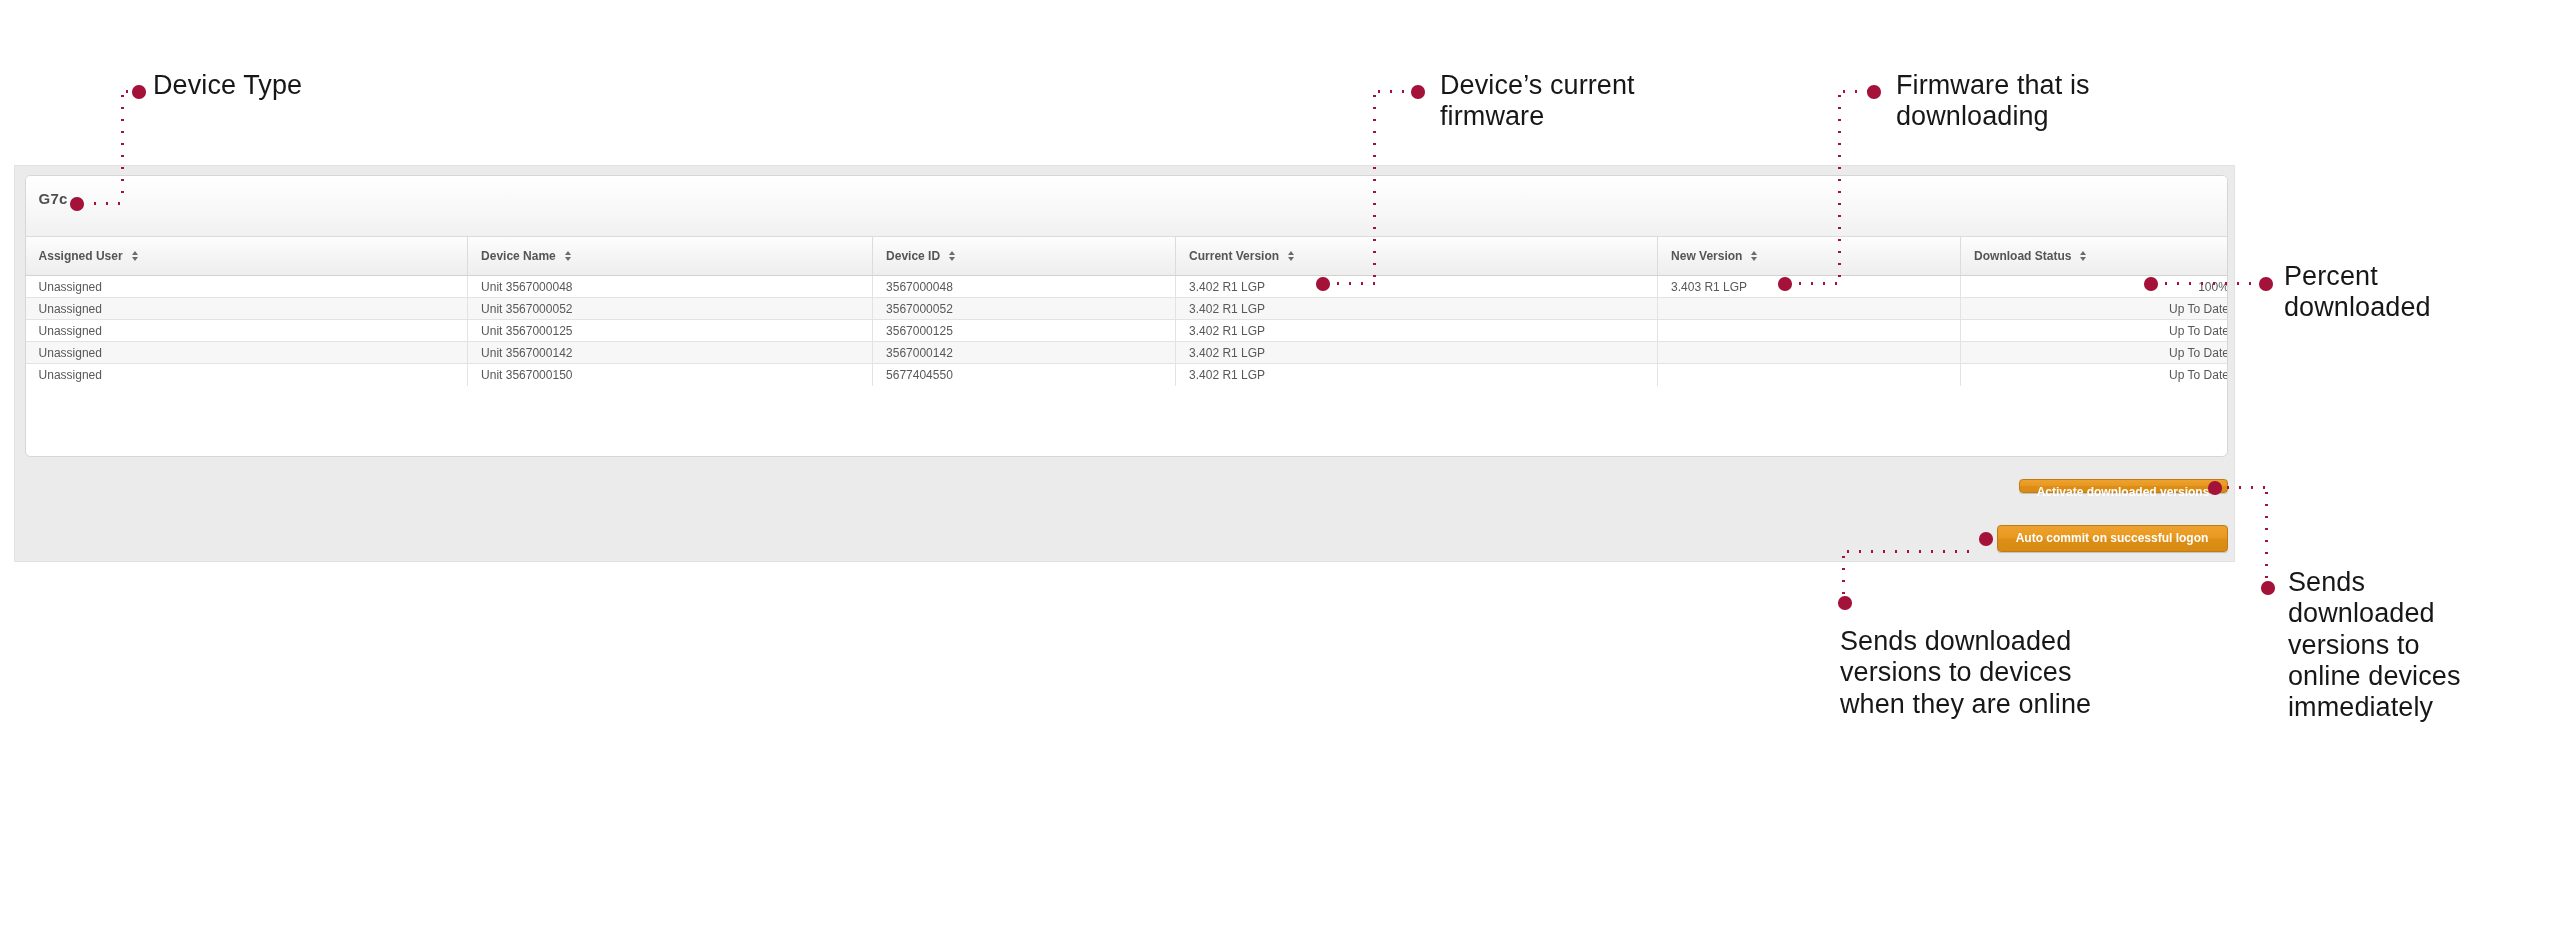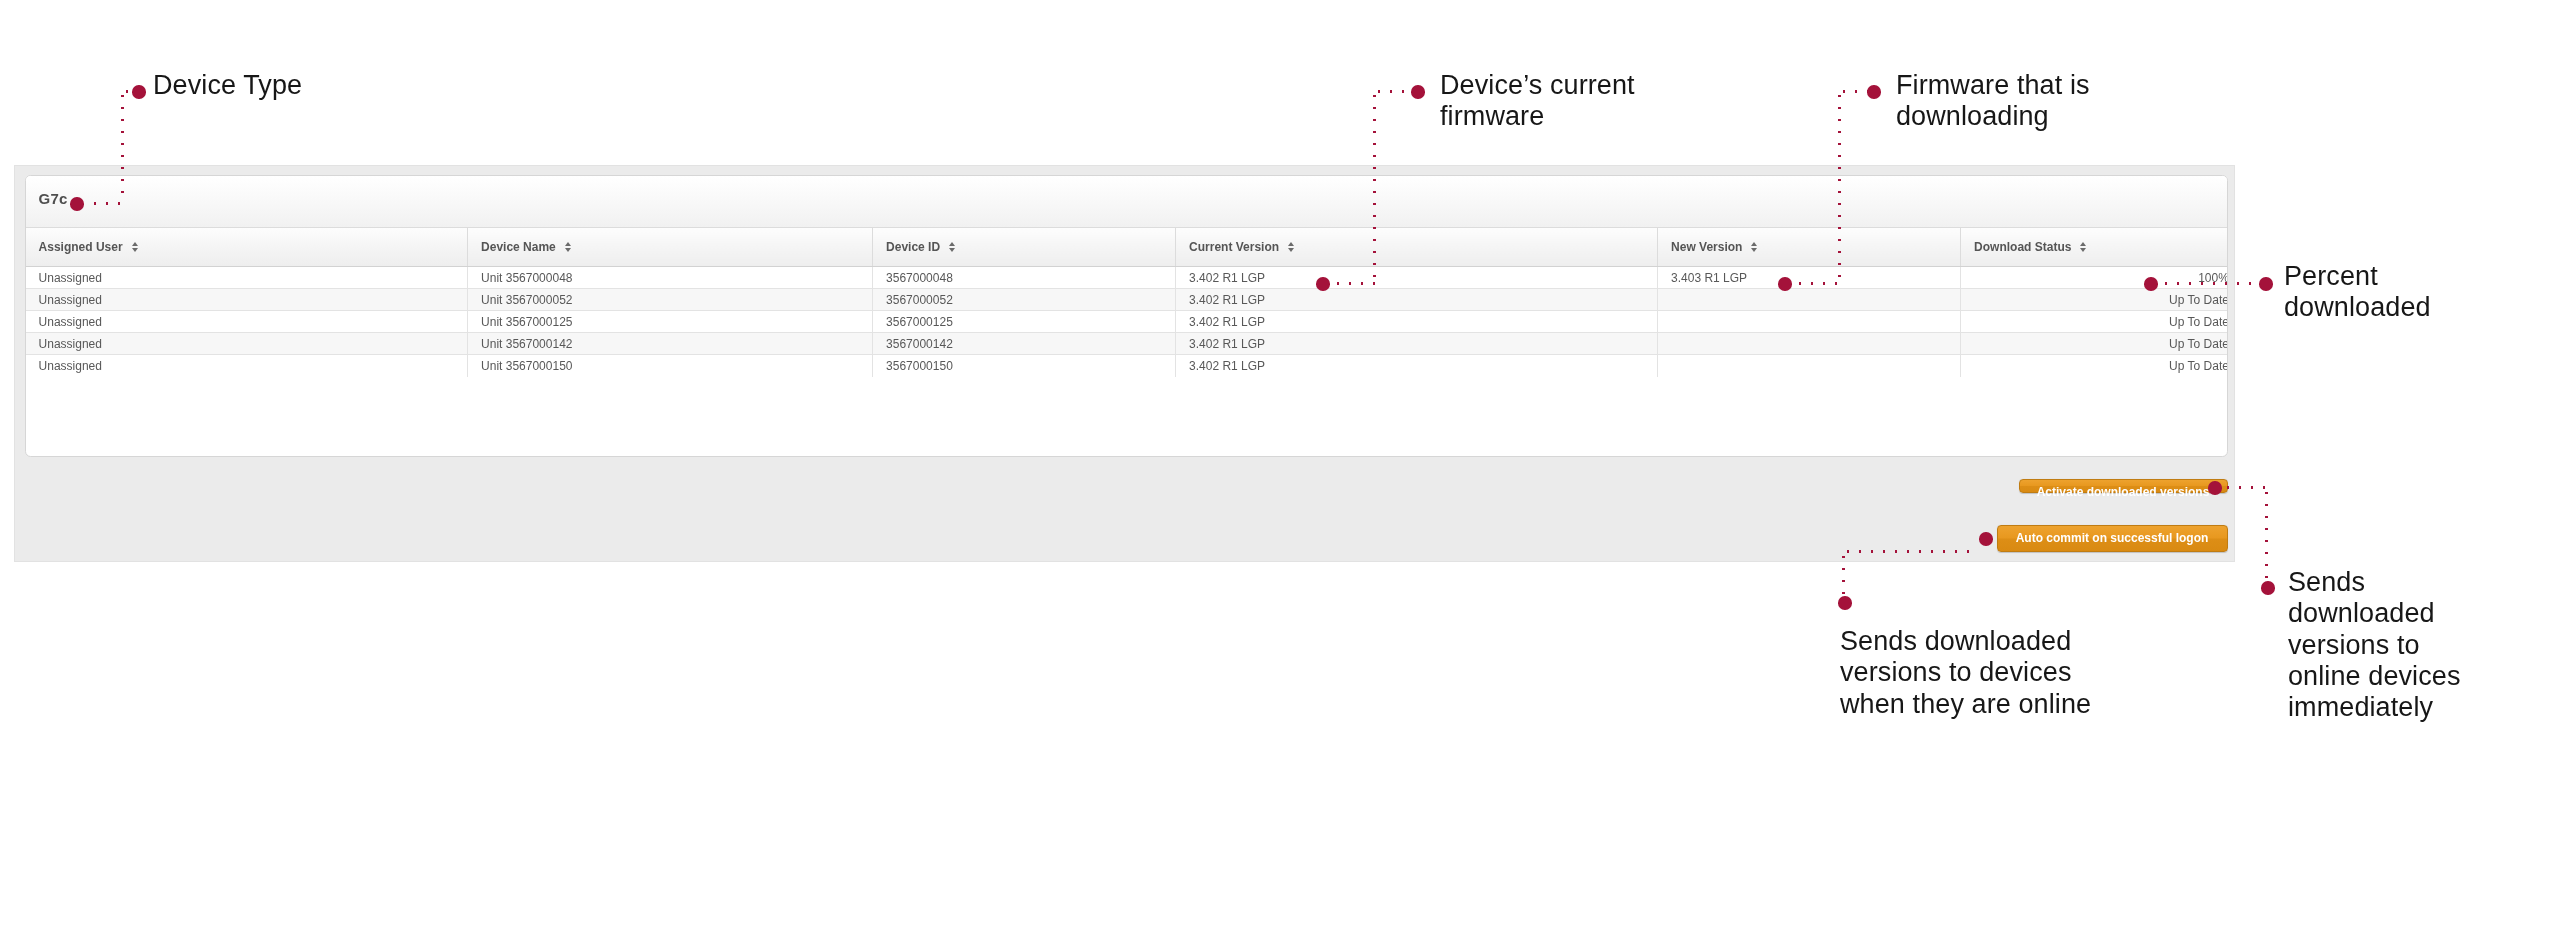--- a/index.html
+++ b/index.html
@@ -37,21 +37,21 @@
     height: 282px;
     background: #ffffff;
     border: 0.8px solid #d6d6d6;
     border-radius: 5.6px;
     overflow: hidden;
   }
 
   
   .card-title-bar {
     position: relative;
-    height: 52px;
+    height: 61px;
     background: linear-gradient(to bottom, #ffffff 0%, #f7f7f7 60%, #f1f1f1 100%);
     border-bottom: 0.8px solid #dcdcdc;
   }
   .card-title {
     position: absolute;
     left: 12.7px;
     top: 14.3px;
     font-size: 15px;
     font-weight: bold;
     color: #4f4f4f;
@@ -261,21 +261,21 @@
             <td>Unassigned</td>
             <td>Unit 3567000142</td>
             <td>3567000142</td>
             <td>3.402 R1 LGP</td>
             <td></td>
             <td>Up To Date</td>
           </tr>
           <tr>
             <td>Unassigned</td>
             <td>Unit 3567000150</td>
-            <td>3567000150</td>
+            <td>5677404550</td>
             <td>3.402 R1 LGP</td>
             <td></td>
             <td>Up To Date</td>
           </tr>
         </tbody>
       </table>
     </div>
 
     <div class="btn-orange" id="btn-activate">Activate downloaded versions</div>
 

